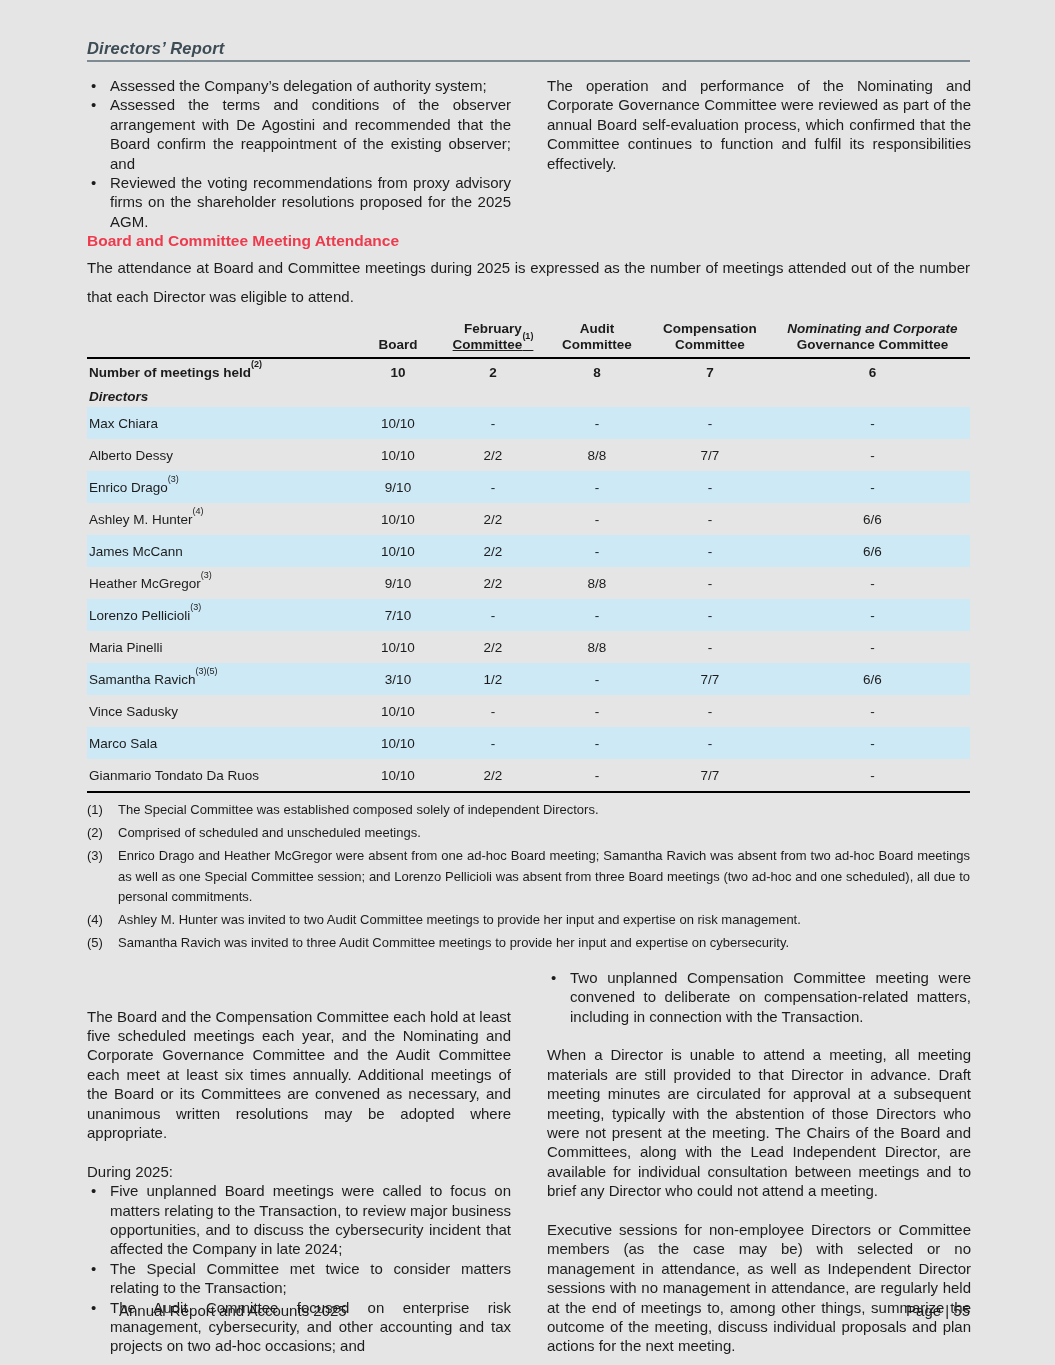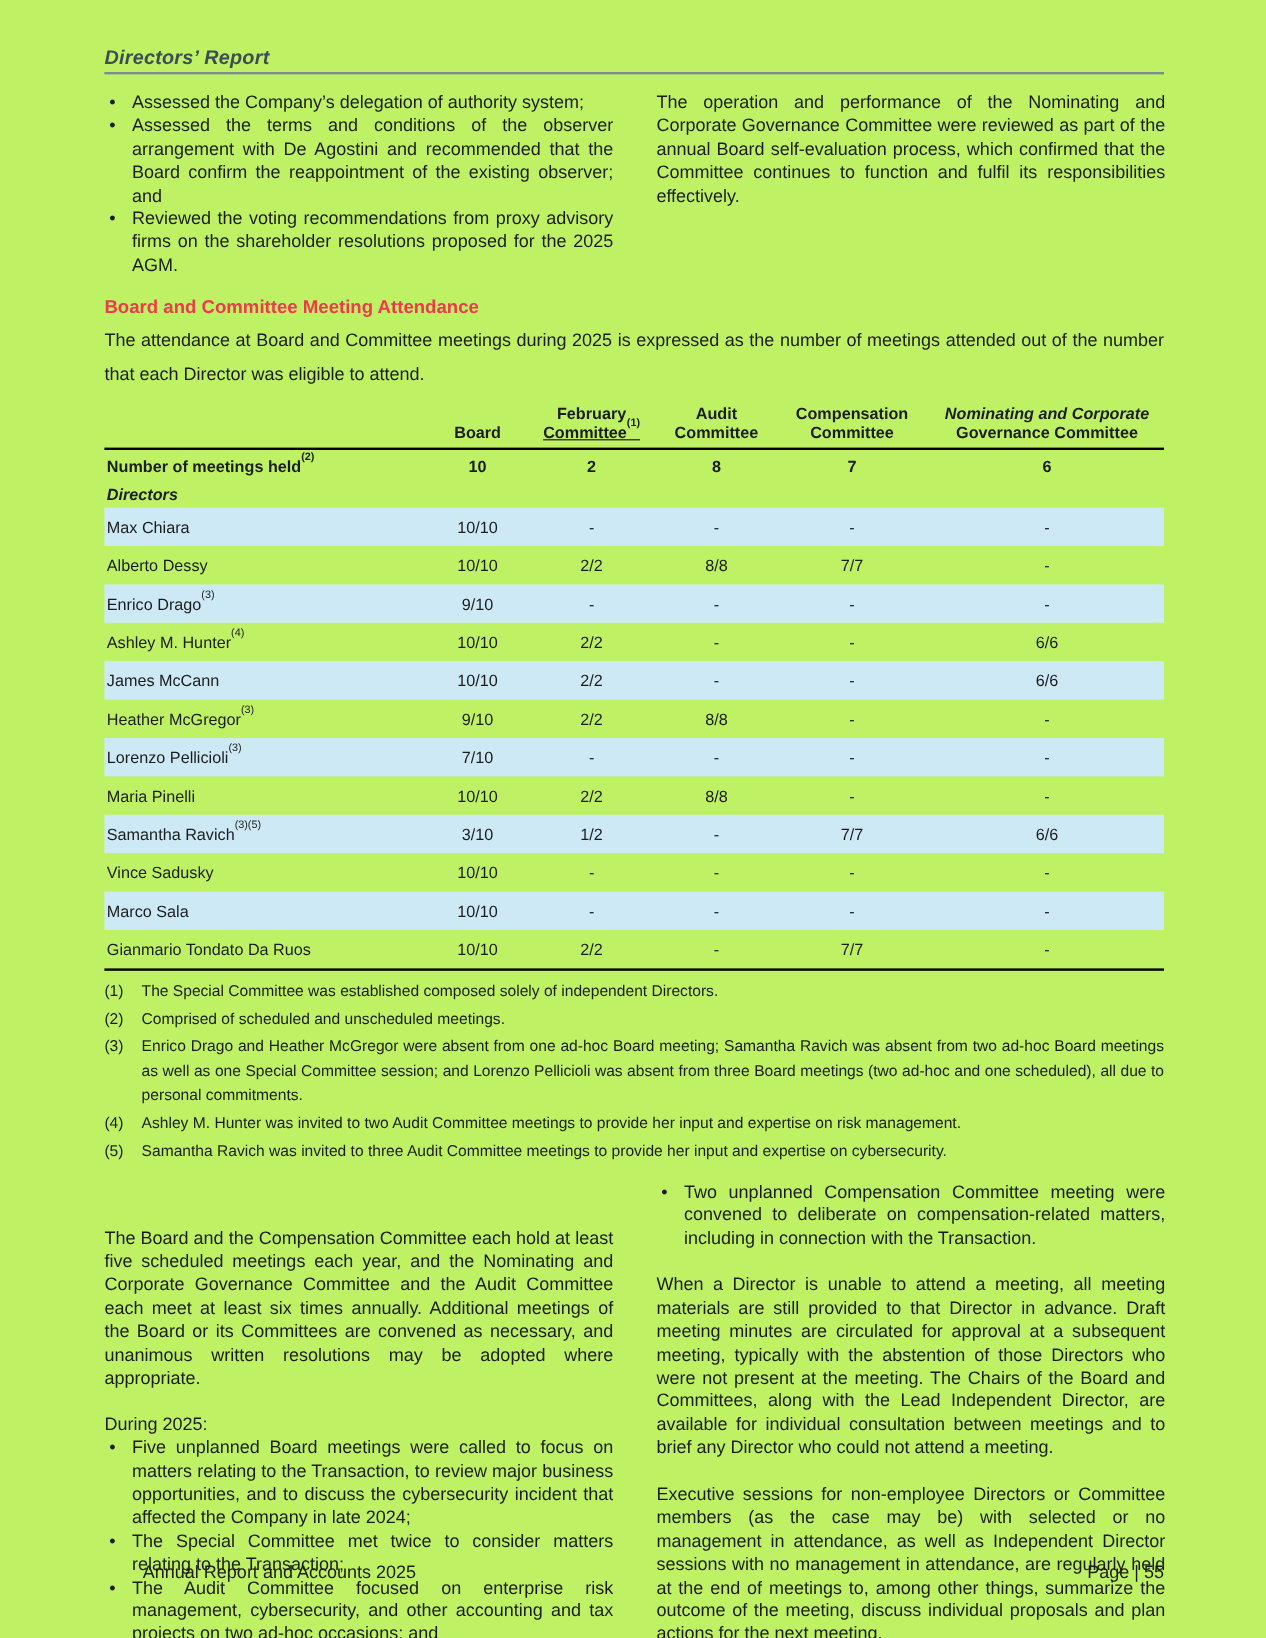--- a/index.html
+++ b/index.html
@@ -5,35 +5,35 @@
   :root{
     --title-slate:#3e4c56;
     --heading-red:#ee3a4d;
     --row-stripe:#cde9f6;
     --rule-gray:#7e8b93;
     --ink:#1c1c1c;
   }
   *{box-sizing:border-box;}
   html,body{margin:0;padding:0;background:#ffffff;}
   body{font-family:"Liberation Sans","DejaVu Sans",sans-serif;color:var(--ink);}
-  .page{position:relative;width:1055px;height:1365px;overflow:hidden;background:#bef264;padding:38px 85px 0 87px;}
+  .page{position:relative;width:1055px;height:1365px;overflow:hidden;background:#e5e5e5;padding:38px 85px 0 87px;}
 
   
   .doc-title{font-size:16.5px;font-weight:bold;font-style:italic;color:var(--title-slate);letter-spacing:.2px;line-height:20px;}
   .title-rule{height:2px;background:var(--rule-gray);margin-top:2px;}
 
   
   .cols{display:flex;gap:36px;margin-top:14px;}
   .col{width:424px;flex:0 0 424px;font-size:15px;line-height:19.4px;text-align:justify;}
   .bullet-item{position:relative;padding-left:23px;}
   .bullet-marker{position:absolute;left:4px;top:0;}
   .stack > * + *{margin-top:19.4px;}
 
   
-  .section-heading{margin-top:16px;font-size:15.5px;font-weight:bold;color:var(--heading-red);line-height:20px;}
+  .section-heading{font-size:15.5px;font-weight:bold;color:var(--heading-red);line-height:20px;}
   .section-intro{margin-top:2px;font-size:15px;line-height:29px;text-align:justify;}
 
   
   .att-table{margin-top:8px;width:883px;font-size:13.5px;}
   .trow{display:grid;grid-template-columns:272px 78px 112px 96px 130px 195px;align-items:center;}
   .thead{align-items:end;border-bottom:2.5px solid #000;min-height:40px;padding-bottom:5px;}
   .thead .cell{font-weight:bold;line-height:15.5px;text-align:center;}
   .cell{text-align:center;}
   .cell.name{text-align:left;padding-left:2px;}
   .row-meetings{height:26px;font-weight:bold;}

